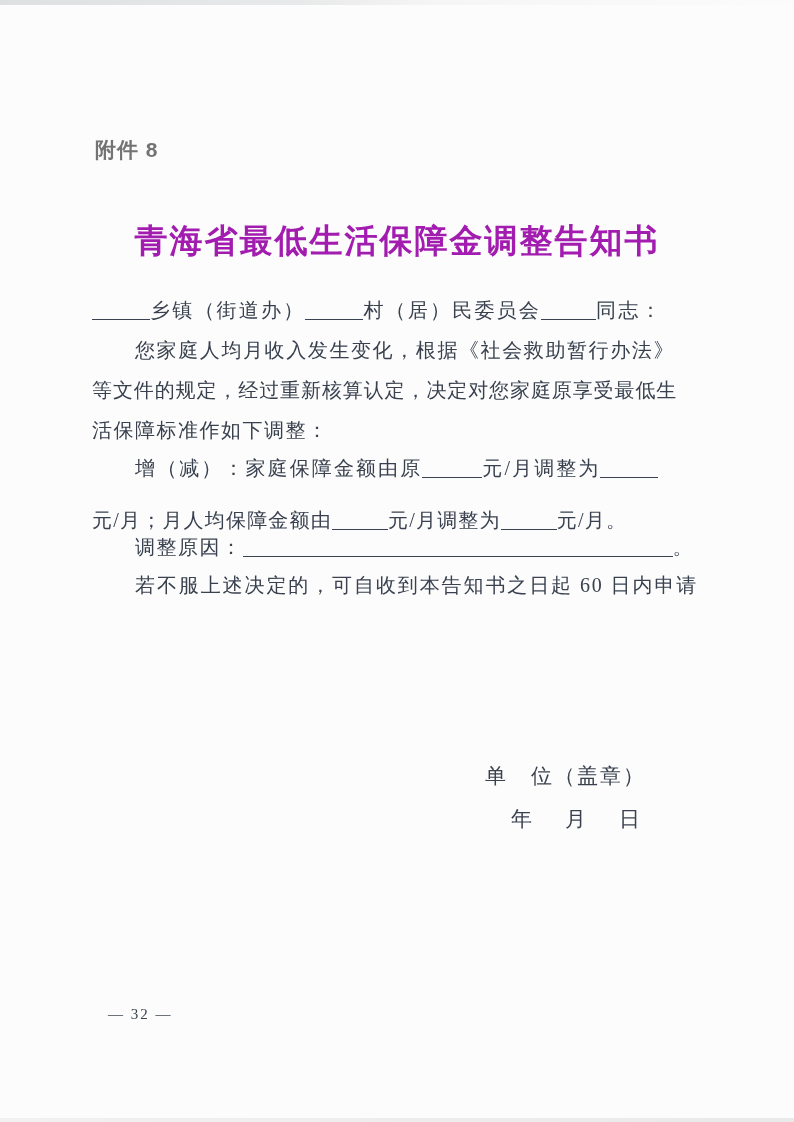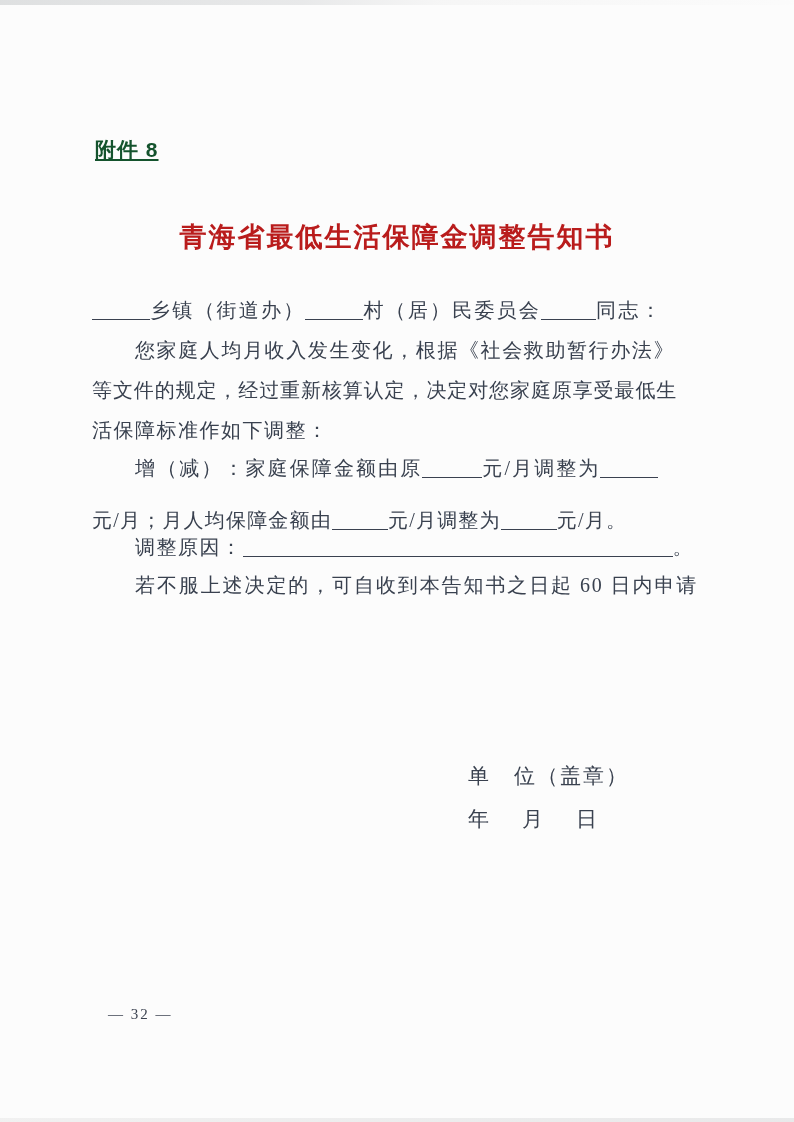--- a/index.html
+++ b/index.html
@@ -21,26 +21,26 @@
   }
   .scan-edge-bottom {
     position:absolute; left:0; bottom:0; width:100%; height:4px;
     background:linear-gradient(to right,#ededed,#e2e3e4);
     opacity:.75;
   }
   .abs { position:absolute; }
   .attach {
     left:95px; top:136px;
     font-family:"Liberation Sans","DejaVu Sans",sans-serif;
-    font-weight:700; font-size:21px; letter-spacing:1px; color:#14532d;text-decoration:underline;
+    font-weight:700; font-size:21px; letter-spacing:1px; color:#737373;
   }
   .title {
     left:0; top:219px; width:794px; text-align:center;
     font-family:"Liberation Sans","DejaVu Sans",sans-serif;
-    font-weight:700; font-size:27px; letter-spacing:2px; color:#b91c1c;
+    font-weight:700; font-size:33px; letter-spacing:2px; color:#a21caf;
   }
   .bodyline {
     left:92px; width:614px; height:30px;
     font-size:20px; line-height:28px; white-space:nowrap;
   }
   .indent { padding-left:43px; }
   .l1 { top:296px; letter-spacing:2.2px; }
   .l2 { top:336px; letter-spacing:1.6px; }
   .l3 { top:376px; letter-spacing:0.9px; }
   .l4 { top:416px; letter-spacing:1.5px; }
@@ -50,21 +50,21 @@
   .l8 { top:571px; letter-spacing:1.9px; }
   .l9 { top:610px; letter-spacing:1.9px; }
   .blank {
     display:inline-block; height:3px;
     border-bottom:1.6px solid #3a4150;
     margin-bottom:-3px;
   }
   .w55 { width:55px; } .w56 { width:56px; } .w58 { width:58px; }
   .w60 { width:60px; } .w430 { width:430px; }
   .signature {
-    left:468px; top:762px; width:178px; text-align:left;
+    left:468px; top:762px; width:178px; text-align:right;
     font-size:21px; color:#39414f;
   }
   .sig-unit { letter-spacing:2px; }
   .sig-date { margin-top:15px; letter-spacing:6px; }
   .pagenum {
     left:108px; top:1006px;
     font-size:15px; letter-spacing:2px; color:#3b4250;
   }
 </style>
 </head>

